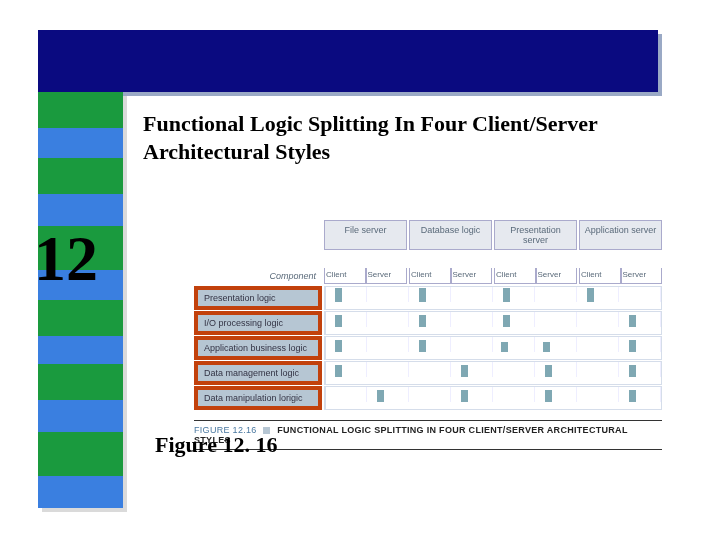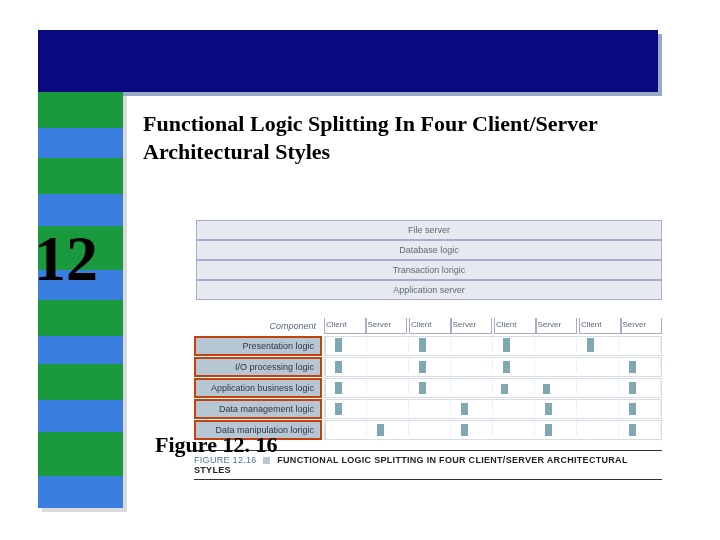--- a/index.html
+++ b/index.html
@@ -55,21 +55,20 @@
     left: 194px;
     top: 220px;
     width: 468px;
     font-family: Arial, Helvetica, sans-serif;
     font-size: 9px;
     color: #5a6a7a;
   }
   .fig-headers {
     display: flex;
     margin-bottom: 18px;
-    flex-direction: column;
   }
   .fig-h-spacer { width: 128px; }
   .fig-h-group {
     flex: 1;
     border: 1px solid #aac;
     background: #e6e9ef;
     text-align: center;
     padding: 4px 2px;
     margin-left: 2px;
     font-size: 9px;
@@ -99,25 +98,24 @@
     font-size: 8px;
     background: #fff;
   }
   .fig-row {
     display: flex;
     margin-bottom: 1px;
   }
   .fig-row-label {
     width: 128px;
     background: #b6c6d3;
-    border: 2px solid #c2410c;
+    border: 4px solid #c2410c;
     padding: 3px 6px;
     font-size: 9px;
     color: #334;
-    text-align: right;
   }
   .fig-row-cells {
     flex: 1;
     display: flex;
     margin-left: 2px;
     border: 1px solid #d5ddea;
     background: #fff;
     position: relative;
   }
   .fig-row-cells::before,
@@ -194,21 +192,21 @@
 <div class="title">Functional Logic Splitting In Four Client/Server Architectural Styles</div>
 
 <div class="chapter-num">12</div>
 
 <div class="figure-area">
 
   <div class="fig-headers">
     <div class="fig-h-spacer"></div>
     <div class="fig-h-group">File server</div>
     <div class="fig-h-group">Database logic</div>
-    <div class="fig-h-group">Transaction lorigic</div>
+    <div class="fig-h-group">Presentation server</div>
     <div class="fig-h-group">Application server</div>
   </div>
 
   <div class="fig-sub">
     <div class="fig-sub-label">Component</div>
     <div class="fig-sub-pair">
         <div>Client</div>
         <div>Server</div>
       </div>
     <div class="fig-sub-pair">

